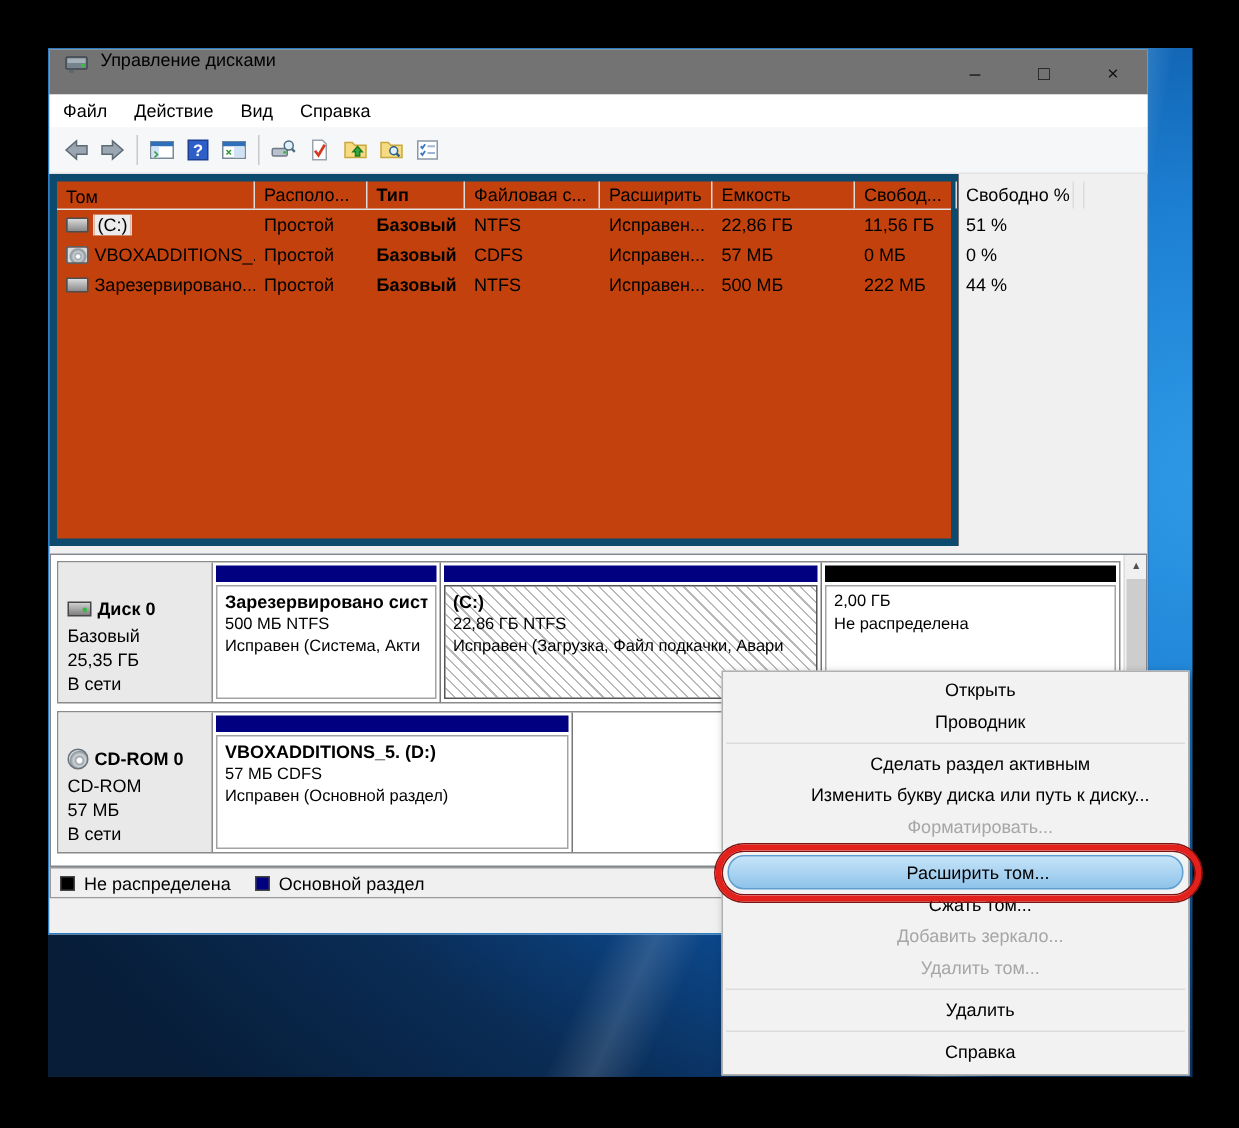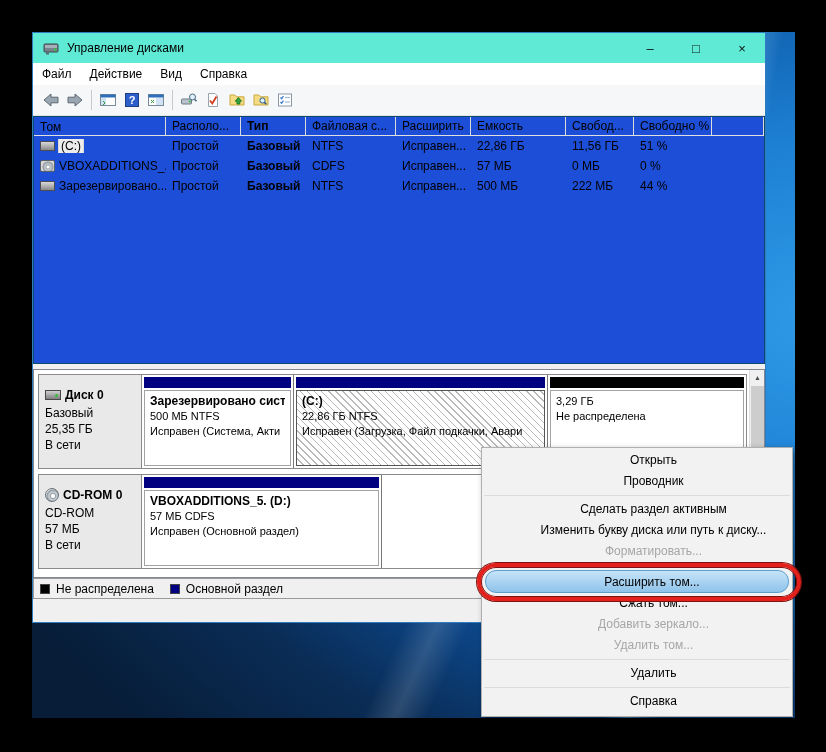--- a/index.html
+++ b/index.html
@@ -17,36 +17,36 @@
       linear-gradient(115deg, rgba(255,255,255,0) 60%, rgba(255,255,255,.14) 63%, rgba(255,255,255,0) 66%),
       linear-gradient(100deg, rgba(255,255,255,0) 78%, rgba(160,220,255,.35) 81%, rgba(255,255,255,0) 85%),
       radial-gradient(ellipse 120% 90% at 105% 42%, #2f9be8 0%, #1d7fd2 30%, #1265b4 48%, #0c488c 62%, #0a2c55 80%, #071d38 100%);
   }
 
   
   #window {
     position:absolute; left:32px; top:32px; width:734px; height:591px;
     background:#f0f0f0; border:1px solid #2e7cbf;
   }
-  .titlebar { position:absolute; left:0; top:0; right:0; height:30px; background:#5eead4; display:flex; align-items:center; }
+  .titlebar { position:absolute; left:0; top:0; right:0; height:30px; background:#737373; display:flex; align-items:flex-start; }
   .titlebar .appicon { margin:0 7px 0 9px; width:18px; height:18px; flex:none; }
   .titlebar .title { flex:1; }
   .win-btn { width:46px; height:30px; display:flex; align-items:center; justify-content:center; font-size:13px; color:#111; }
   .win-btn.close { margin-right:0; }
 
   .menubar { position:absolute; left:0; top:30px; right:0; height:22px; background:#fff; display:flex; align-items:center; }
   .menubar span { padding:0 9px; }
 
   .toolbar { position:absolute; left:0; top:52px; right:0; height:31px; background:#f6f7f8;
              border-bottom:1px solid #e3e3e3; display:flex; align-items:center; padding-left:6px; }
   .tbtn { width:24px; height:24px; display:flex; align-items:center; justify-content:center; }
   .tsep { width:1px; height:20px; background:#c9c9c9; margin:0 4px; }
 
   
-  .listview { position:absolute; left:0; top:83px; width:732px; height:248px; background:#1d4ed8; border:1px solid #0c4a6e; }
+  .listview { position:absolute; left:0; top:83px; width:606px; height:248px; background:#c2410c; border:5px solid #0c4a6e; }
   .lv-head { display:flex; height:19px; border-bottom:1px solid #e0e0e0; }
   .lv-head .hcell { border-right:1px solid #dcdcdc; padding:2px 0 0 6px; white-space:nowrap; overflow:hidden; }
   .lv-row { display:flex; height:20px; align-items:center; }
   .lv-row .cell { padding-left:6px; white-space:nowrap; overflow:hidden; }
   .c0{width:132px;flex:none;display:flex;align-items:center;gap:4px;}
   .c1{width:75px;flex:none;} .c2{width:65px;flex:none;font-weight:bold;} .c3{width:90px;flex:none;}
   .c4{width:75px;flex:none;} .c5{width:95px;flex:none;} .c6{width:68px;flex:none;}
   .c7{width:78px;flex:none;} .c8{flex:1;border-right:none;}
   .sel-label { background:#ececec; outline:1px solid #d8d8d8; padding:0 2px; }
   .vicon-disk { width:15px; height:10px; flex:none;
@@ -57,21 +57,21 @@
 
   
   .diskarea { position:absolute; left:0; top:336px; width:732px; height:209px; background:#fff; border:1px solid #828790; }
   .vscroll { position:absolute; right:0; top:0; width:15px; height:100%; background:#f0f0f0; border-left:1px solid #dedede; }
   .vscroll .arr { position:absolute; left:0; width:15px; height:15px; display:flex; align-items:center; justify-content:center; color:#505050; font-size:7px; }
   .vscroll .arr.up { top:0; } .vscroll .arr.down { bottom:0; }
   .vscroll .thumb { position:absolute; left:1px; top:16px; width:13px; height:110px; background:#cdcdcd; }
 
   .diskrow { position:absolute; left:4px; width:709px; height:95px; border:1px solid #8a8a8a; display:flex; background:#fff; }
   .diskrow.d0 { top:4px; } .diskrow.d1 { top:104px; }
-  .dlabel { width:103px; flex:none; background:#e9e9e9; border-right:1px solid #8a8a8a; padding:13px 6px; }
+  .dlabel { width:103px; flex:none; background:#e9e9e9; border-right:1px solid #8a8a8a; padding:24px 6px; }
   .dlabel .dname { font-weight:bold; display:flex; align-items:center; gap:4px; margin-bottom:3px; }
   .dlabel .dline { line-height:16px; }
   .dicon { width:16px; height:10px; flex:none; position:relative;
     background:linear-gradient(#cfcfcf,#7f7f7f); border:1px solid #474747; }
   .dicon::after { content:""; position:absolute; right:2px; top:3px; width:3px; height:3px; background:#2fbf3a; border-radius:50%; }
   .cdicon { width:14px; height:14px; flex:none; border-radius:50%;
     background:radial-gradient(circle at 7px 7px, #ffffff 1.5px, #9aa4ab 2.5px, #cdd4d8 4px, #8d979e 6px, #e4e8ea 7px);
     border:1px solid #6a737a; }
 
   .parts { flex:1; position:relative; display:flex; }
@@ -293,21 +293,21 @@
           <div class="strip primary"></div>
           <div class="pbody hatched">
             <div class="pt">(C:)</div>
             <div>22,86 ГБ NTFS</div>
             <div>Исправен (Загрузка, Файл подкачки, Авари</div>
           </div>
         </div>
         <div class="ptile last" style="flex:1;">
           <div class="strip unalloc"></div>
           <div class="pbody">
-            <div>3,29 ГБ</div>
+            <div>2,00 ГБ</div>
             <div>Не распределена</div>
           </div>
         </div>
       </div>
     </div>
 
     <div class="diskrow d1">
       <div class="dlabel">
         <div class="dname">
             <span class="cdicon"></span>

